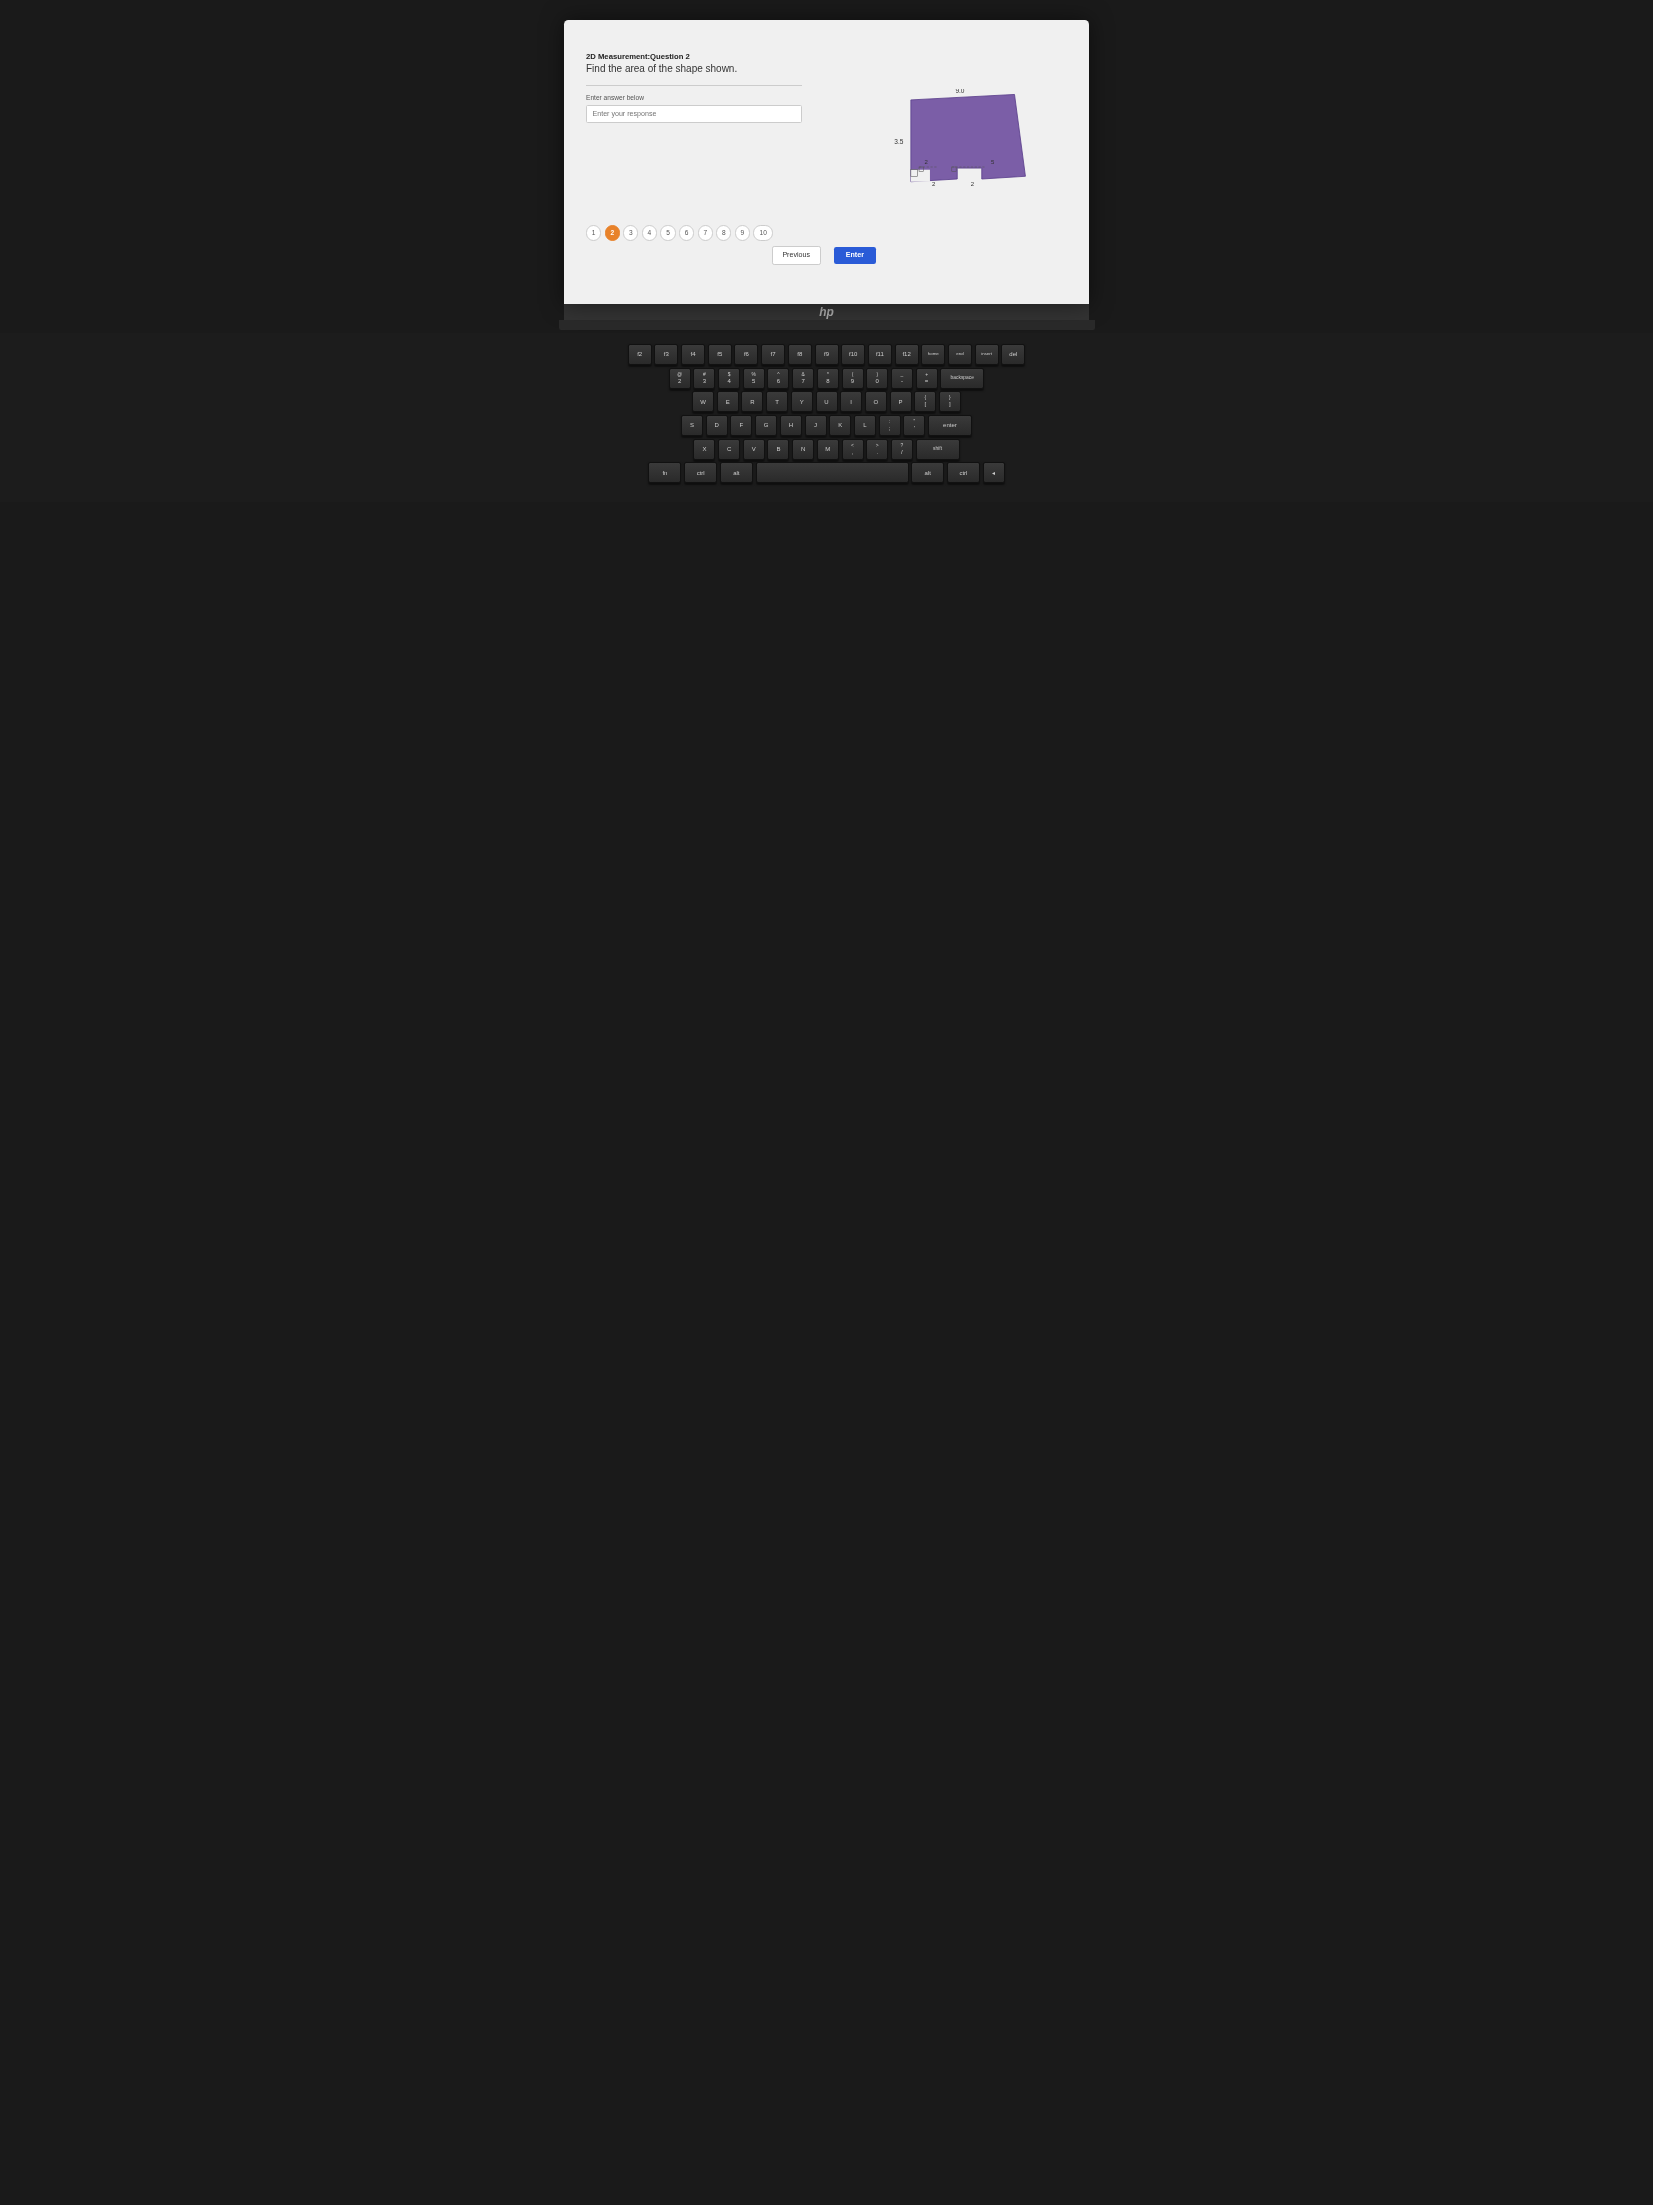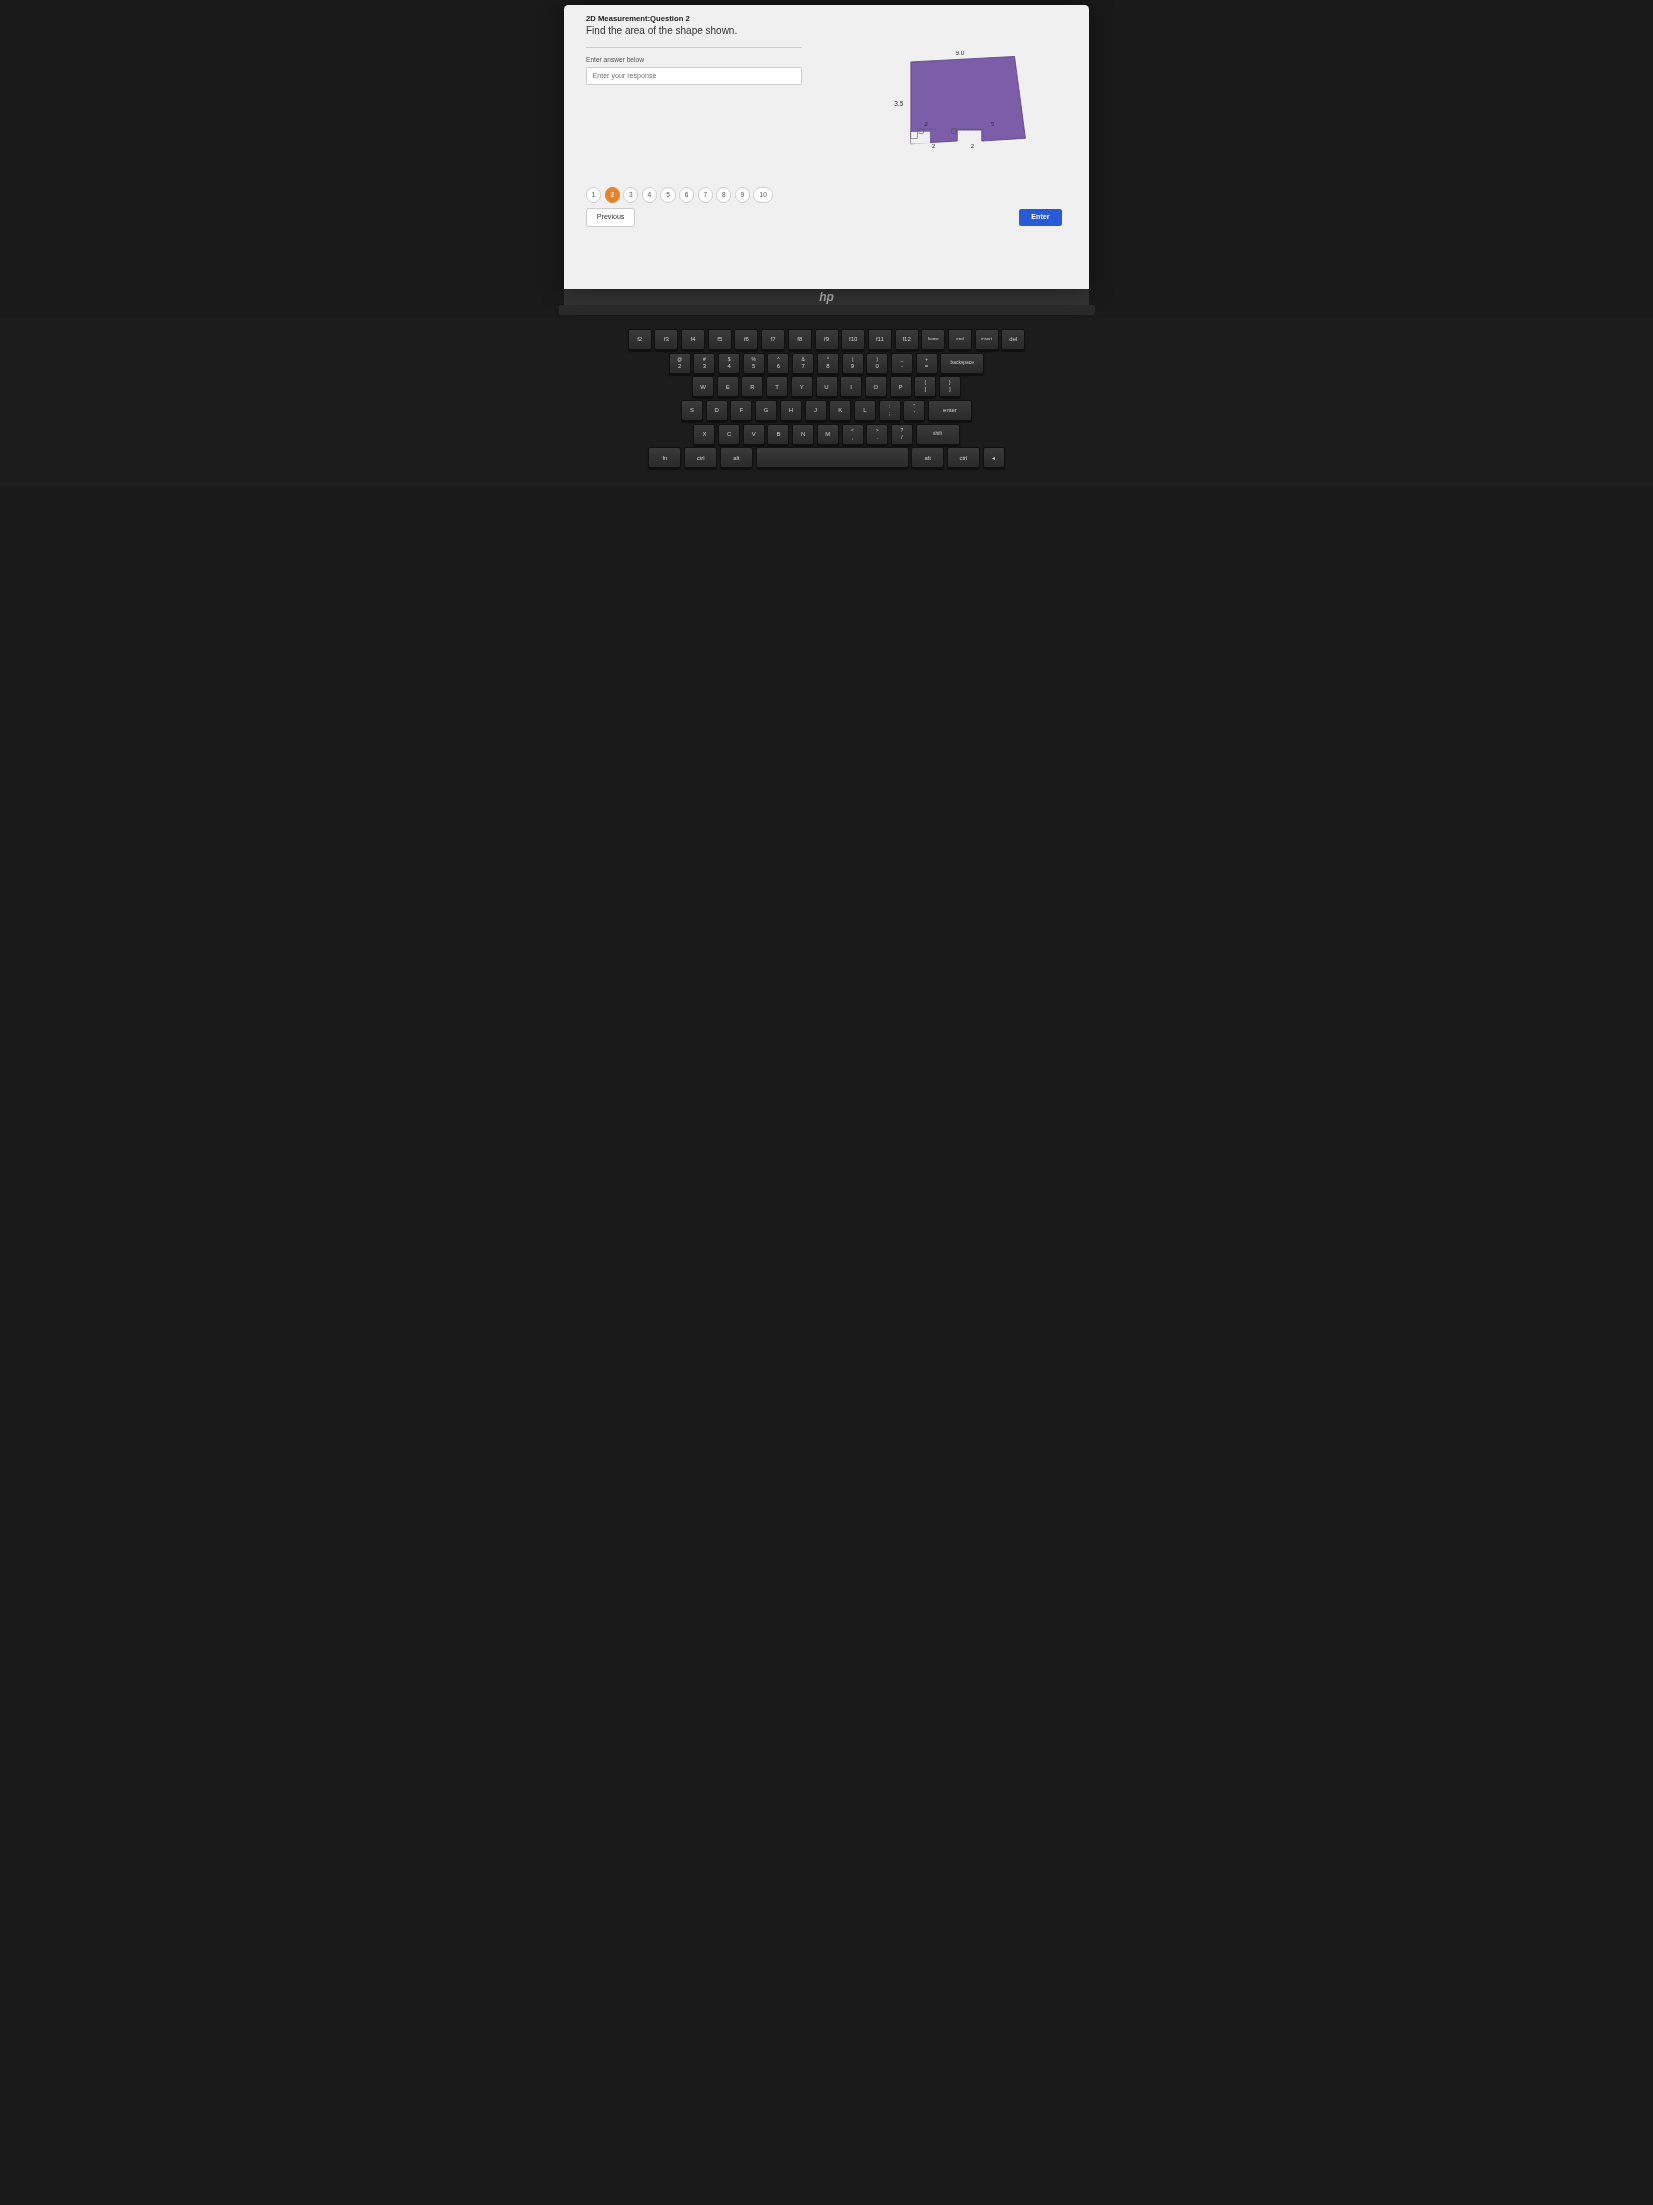--- a/index.html
+++ b/index.html
@@ -12,23 +12,23 @@
       flex-direction: column;
       align-items: center;
     }
 
     
     .screen {
       background: #f0f0f0;
       width: 90%;
       max-width: 525px;
       min-height: 284px;
-      margin: 5px auto 0;
+      margin: 20px auto 0;
       border-radius: 4.4px 4.4px 0 0;
-      padding: 9px 22px 11px 22px;
+      padding: 32px 22px 11px 22px;
       position: relative;
       box-shadow: 0 0 22px rgba(0,0,0,0.5);
     }
 
     .question-title {
       font-size: 7.7px;
       font-weight: bold;
       color: #222;
       margin-bottom: 2.2px;
     }
@@ -105,21 +105,21 @@
     }
 
     .page-btn.wide {
       width: 19.7px;
       border-radius: 7.7px;
     }
 
     
     .nav-buttons {
       display: flex;
-      justify-content: space-between;
+      justify-content: center;
       align-items: center;
       gap: 13px;
       margin-top: 5.5px;
       padding-right: 5.5px;
     }
 
     .btn-previous {
       padding: 4.4px 9.8px;
       background: #fff;
       border: 0.5px solid #ccc;

